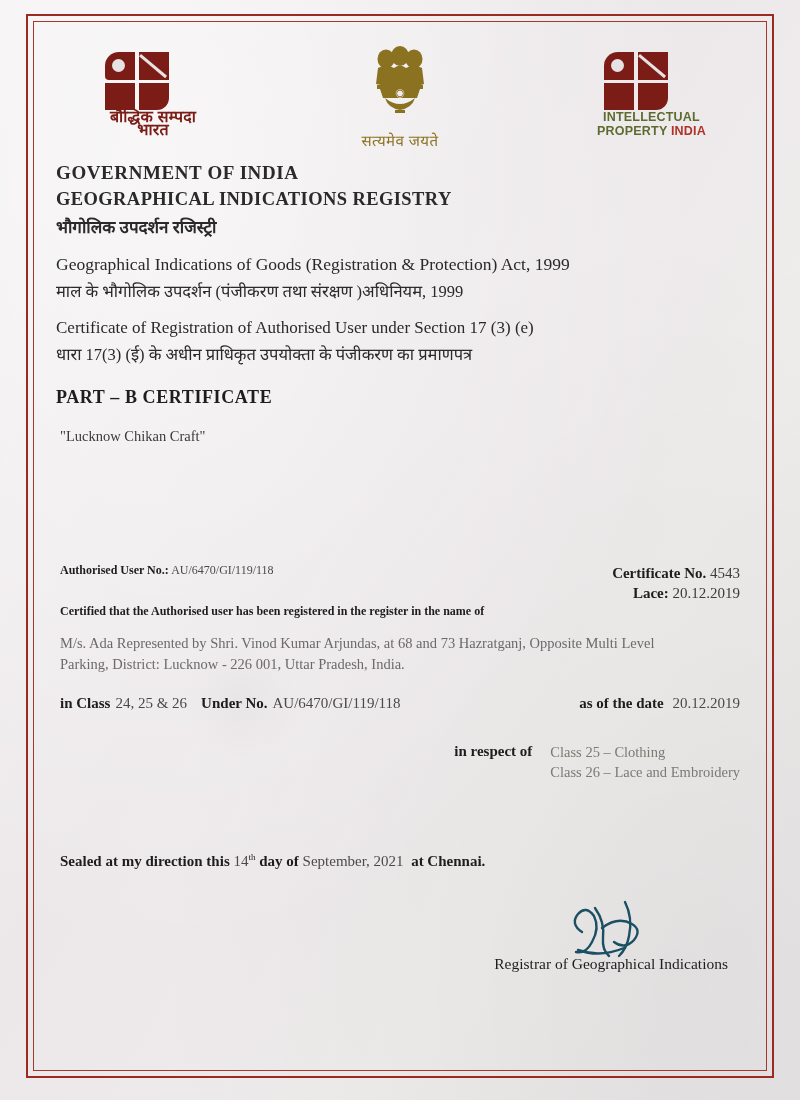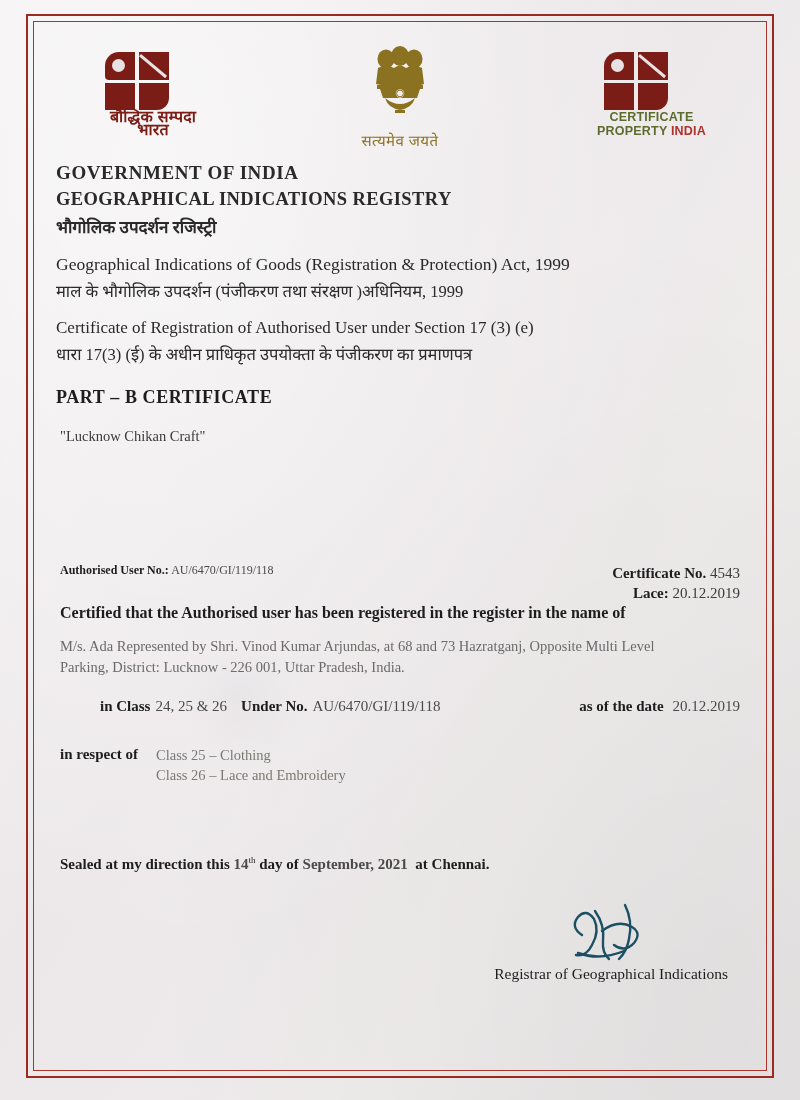--- a/index.html
+++ b/index.html
@@ -224,49 +224,49 @@
   .au-row {
     position: relative;
     font-size: 12px;
     margin-top: -42px;
     margin-bottom: 26px;
   }
   .au-row .lbl { font-weight: bold; color: #1d1d1d; }
   .au-row .val { color: #4a4a4a; }
 
   .certified {
-    font-size: 16px;
+    font-size: 12px;
     font-weight: bold;
     color: #1d1d1d;
     margin-bottom: 14px;
   }
   .holder {
     font-size: 14.5px;
     color: #6a6a6a;
     line-height: 21px;
     max-width: 620px;
     margin-bottom: 20px;
   }
 
   .class-row {
     font-size: 15px;
     display: flex;
     align-items: center;
     margin-bottom: 30px;
-    margin-left: 40px;
   }
   .class-row .lbl { font-weight: bold; color: #1d1d1d; }
   .class-row .val { color: #4a4a4a; margin-left: 5px; }
   .class-row .sp { display: inline-block; width: 14px; }
   .class-row .right { margin-left: auto; }
 
   .respect {
     display: flex;
     font-size: 15px;
     margin-bottom: 70px;
+    justify-content: flex-end;
   }
   .respect .lbl {
     font-weight: bold;
     color: #1d1d1d;
     white-space: nowrap;
     padding-top: 1px;
   }
   .respect .items {
     margin-left: 18px;
     color: #7a7a72;
@@ -274,37 +274,37 @@
     line-height: 20px;
     max-width: 520px;
   }
 
   .sealed {
     font-size: 15px;
     color: #1d1d1d;
     margin-top: 34px;
   }
   .sealed b { font-weight: bold; }
-  .sealed .v { font-weight: bold; color: #4a4a4a; margin-top: 45px; }
+  .sealed .v { font-weight: normal; color: #4a4a4a; margin-top: 45px; }
   .sealed sup { font-size: 9px; }
 
   .signature {
     position: relative;
     margin-top: 34px;
     height: 80px;
   }
   .sig-scribble {
     position: absolute;
     right: 82px;
     top: -6px;
   }
   .registrar {
     position: absolute;
     right: 12px;
-    bottom: 4px;
+    bottom: 11px;
     font-size: 15.5px;
     color: #1d1d1d;
   }
 
   .faint-mark {
     position: absolute;
     left: 180px;
     top: 640px;
     width: 120px;
     height: 120px;
@@ -366,21 +366,21 @@
 
       <div class="logo-right">
         <div class="mark">
           <span class="blk lr-a"></span>
           <span class="blk lr-b"></span>
           <span class="blk lr-c"></span>
           <span class="blk lr-d"></span>
           <span class="blk lr-dot"></span>
           <span class="blk lr-diag"></span>
         </div>
-        <div class="t1">CERTIFICATE</div>
+        <div class="t1">INTELLECTUAL</div>
         <div class="t2">
           <span>PROPERTY</span>
           <span class="ip">INDIA</span>
         </div>
       </div>
     </div>
 
     <div class="titles">
       <div class="t-gov">GOVERNMENT OF INDIA</div>
       <div class="t-reg">GEOGRAPHICAL INDICATIONS REGISTRY</div>

